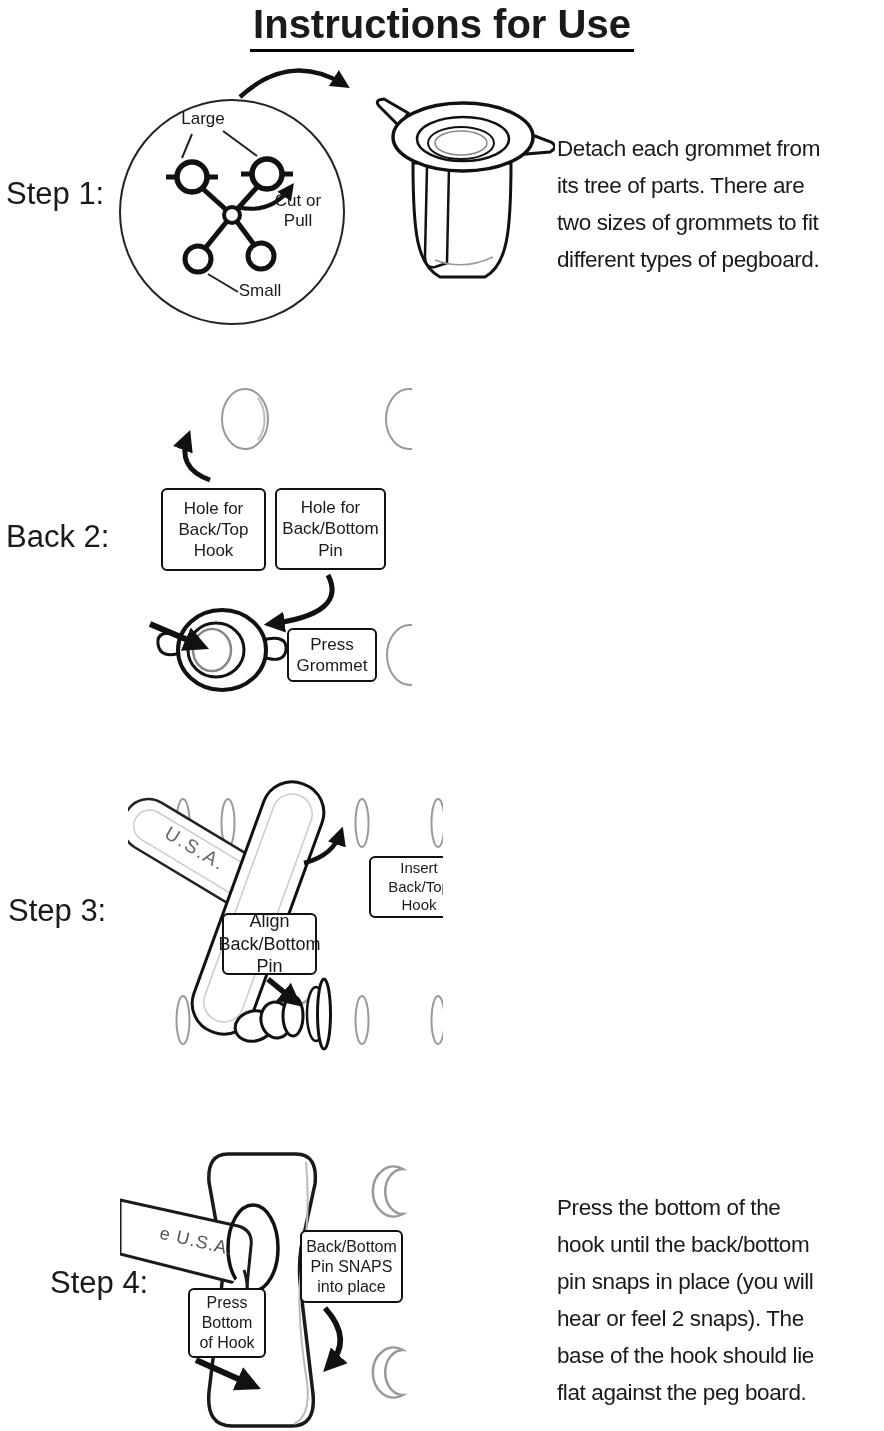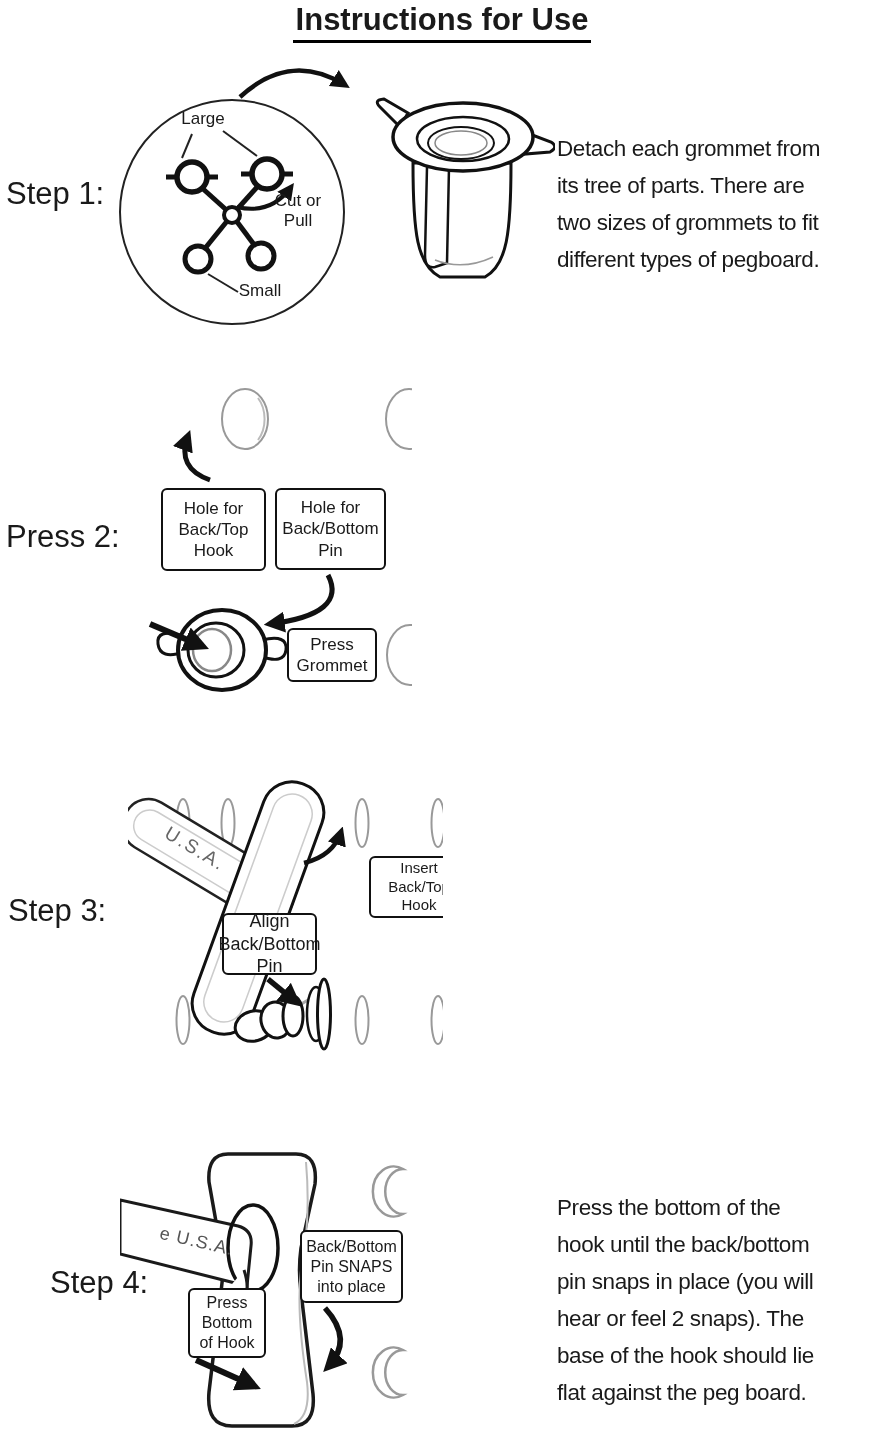--- a/index.html
+++ b/index.html
@@ -1,20 +1,20 @@
 <!DOCTYPE html>
 <html><head>
 <meta charset="utf-8">
 <style>
   html,body{margin:0;padding:0;background:#fff;}
   .page{position:relative;width:884px;height:1431px;background:#fff;overflow:hidden;
         font-family:"Liberation Sans",sans-serif;color:#1a1a1a;}
   
   .title-row{position:absolute;top:2px;left:0;width:884px;text-align:center;}
-  .title-row span{display:inline-block;font-size:31px;font-weight:700;
+  .title-row span{display:inline-block;font-size:40px;font-weight:700;
         border-bottom:3px solid #000;padding:0 3px 2px;}
   
   .step-label{position:absolute;font-size:31px;font-weight:400;}
   .sl1{left:6px;top:176px;} .sl2{left:6px;top:519px;}
   .sl3{left:8px;top:893px;} .sl4{left:6px;top:1265px;margin-left:44px;}
   
   .desc{position:absolute;left:557px;font-size:22.5px;line-height:37px;
         letter-spacing:-0.4px;white-space:pre;}
   .d1{top:130px;} .d2{top:434px;} .d3{top:859px;} .d4{top:1189px;}
   
@@ -100,21 +100,21 @@
     <div class="dlabel lbl-large">Large</div>
     <div class="dlabel lbl-small">Small</div>
     <div class="dlabel lbl-cutpull">Cut or
 Pull</div>
   </div>
   <div class="desc d1">Detach each grommet from
 its tree of parts. There are
 two sizes of grommets to fit
 different types of pegboard.</div>
 
-  <div class="step-label sl2">Press 2:</div>
+  <div class="step-label sl2">Back 2:</div>
   <div class="diag diag2">
     <svg width="312" height="326" viewBox="0 0 312 326">
       <defs>
         <marker id="ah2" viewBox="0 0 10 10" refX="7" refY="5" markerWidth="4.2" markerHeight="4.2" orient="auto">
           <path d="M0,0 L10,5 L0,10 Z" fill="#111"></path>
         </marker>
       </defs>
       <g stroke="#999" stroke-width="2" fill="#fff">
         <ellipse cx="145" cy="47" rx="23" ry="30"></ellipse>
         <ellipse cx="309" cy="47" rx="23" ry="30"></ellipse>

